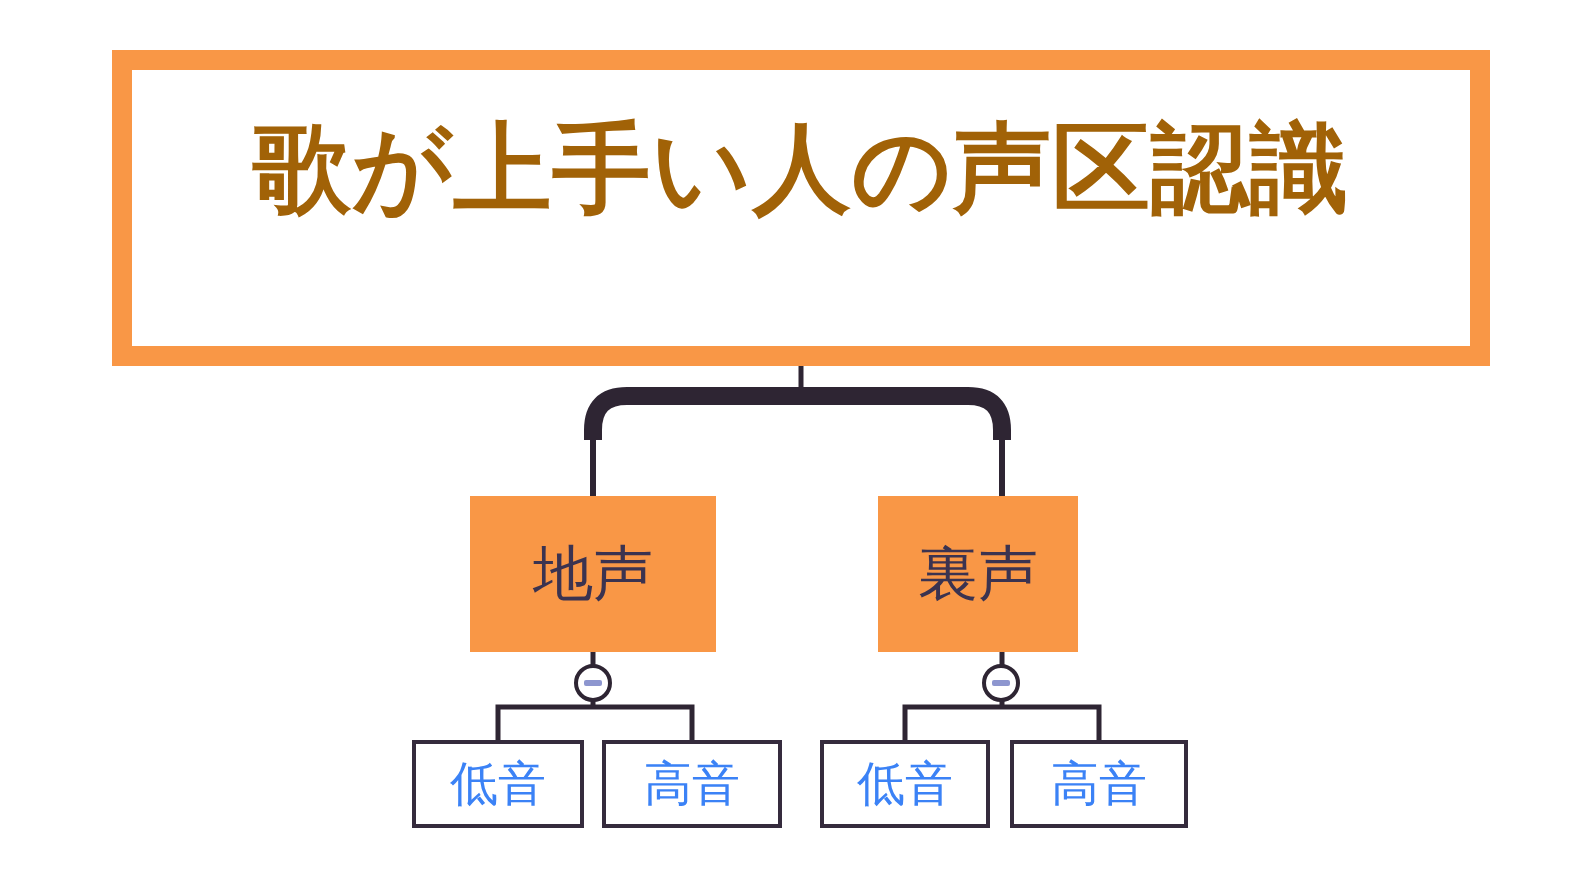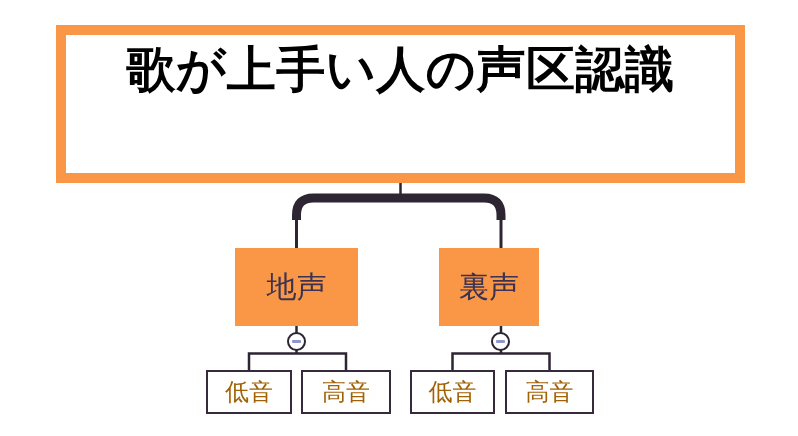--- a/index.html
+++ b/index.html
@@ -15,21 +15,21 @@
   .connectors .mid{stroke:#2e2533;stroke-width:3;fill:none;}
   .connectors .thick{stroke:#2e2533;stroke-width:9;fill:none;}
 
   
   .root-node{
     position:absolute;left:56px;top:25px;width:689px;height:158px;
     box-sizing:border-box;border:10px solid #f99746;background:#ffffff;
     display:flex;justify-content:center;align-items:flex-start;
   }
   .root-label{
-    margin-top:8px;font-size:49px;font-weight:bold;color:#000000;
+    margin-top:24px;font-size:49px;font-weight:bold;color:#a16207;
     white-space:nowrap;line-height:1.1;letter-spacing:0.5px;
   }
 
   
   .branch-node{
     position:absolute;top:248px;height:78px;background:#f99746;
     display:flex;align-items:center;justify-content:center;
   }
   .branch-left{left:235px;width:123px;}
   .branch-right{left:439px;width:100px;}
@@ -42,21 +42,21 @@
     display:flex;align-items:center;justify-content:center;
   }
   .minus-icon{width:9px;height:2.5px;background:#8d96cf;border-radius:1px;}
 
   
   .leaf-node{
     position:absolute;top:370px;height:44px;box-sizing:border-box;
     border:2.5px solid #352b3d;background:#ffffff;
     display:flex;align-items:center;justify-content:center;
   }
-  .leaf-label{font-size:24px;color:#a16207;white-space:nowrap;}
+  .leaf-label{font-size:24px;color:#3b82f6;white-space:nowrap;}
 </style>
 </head>
 <body>
 
 <div class="canvas">
 
   <svg class="connectors" width="798" height="436" viewBox="0 0 798 436">
 
     <line class="thin" x1="400.5" y1="183" x2="400.5" y2="199"></line>
 

